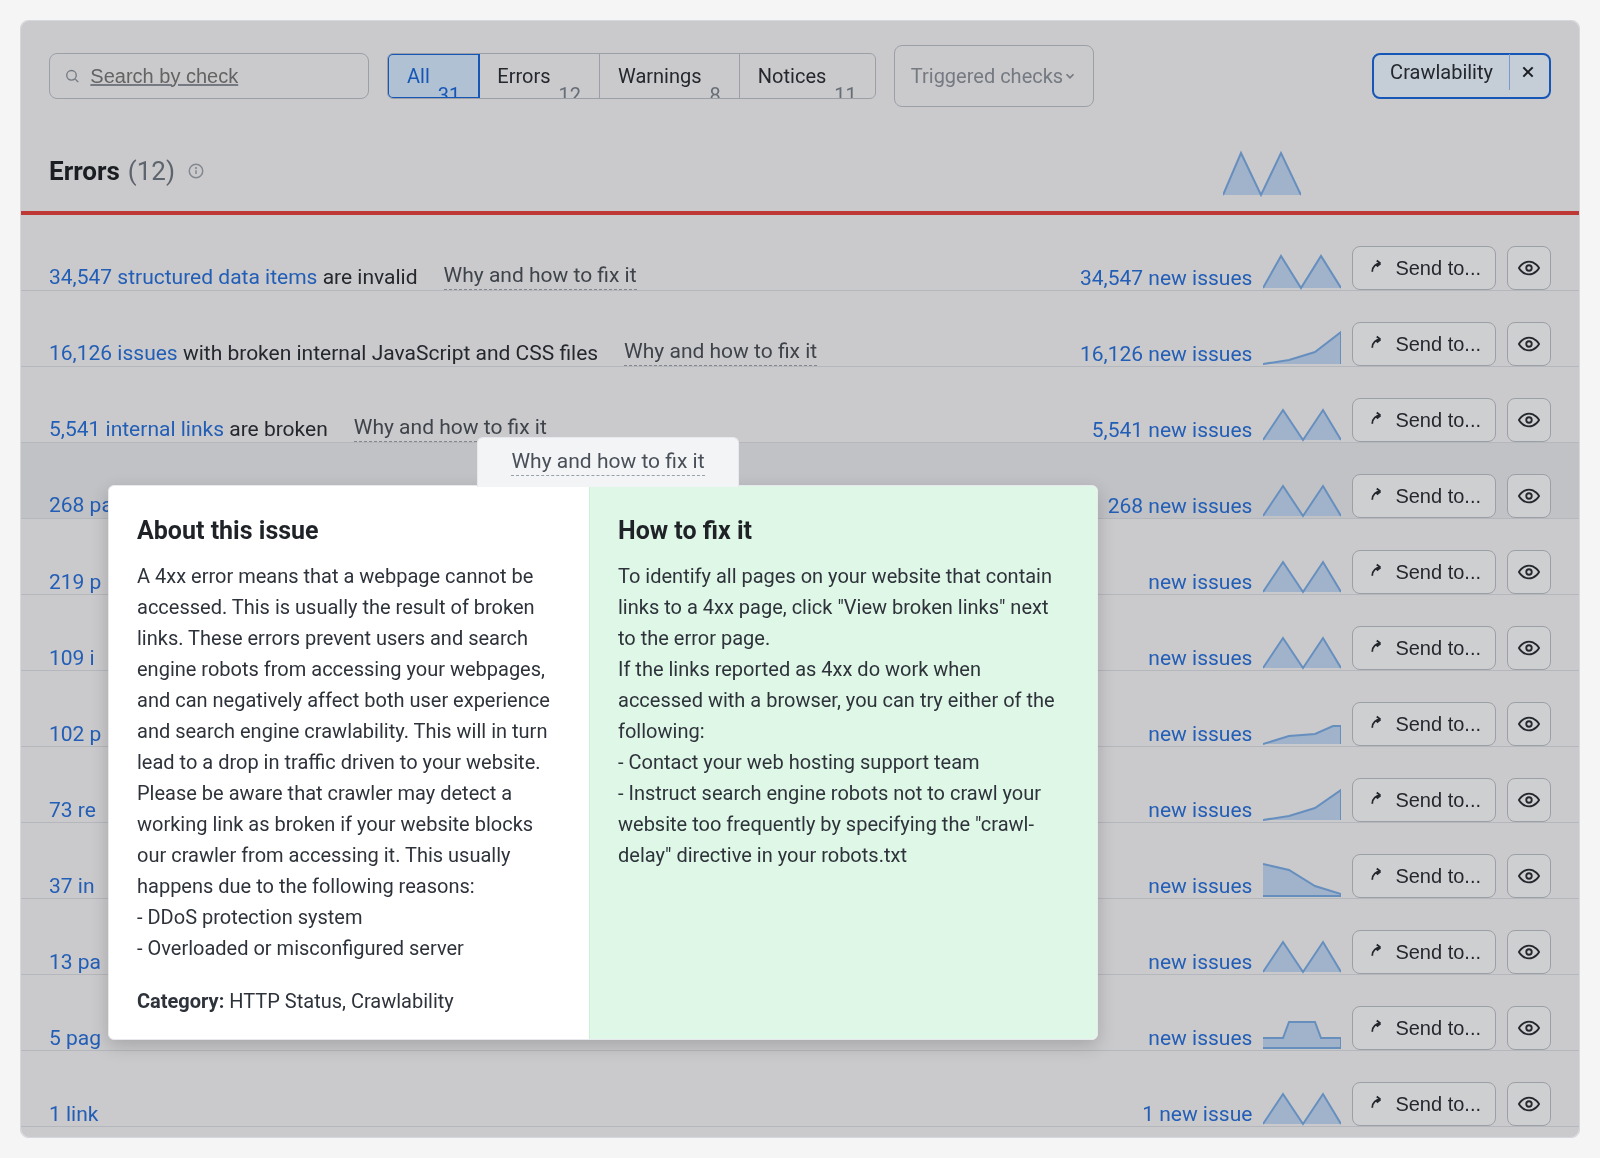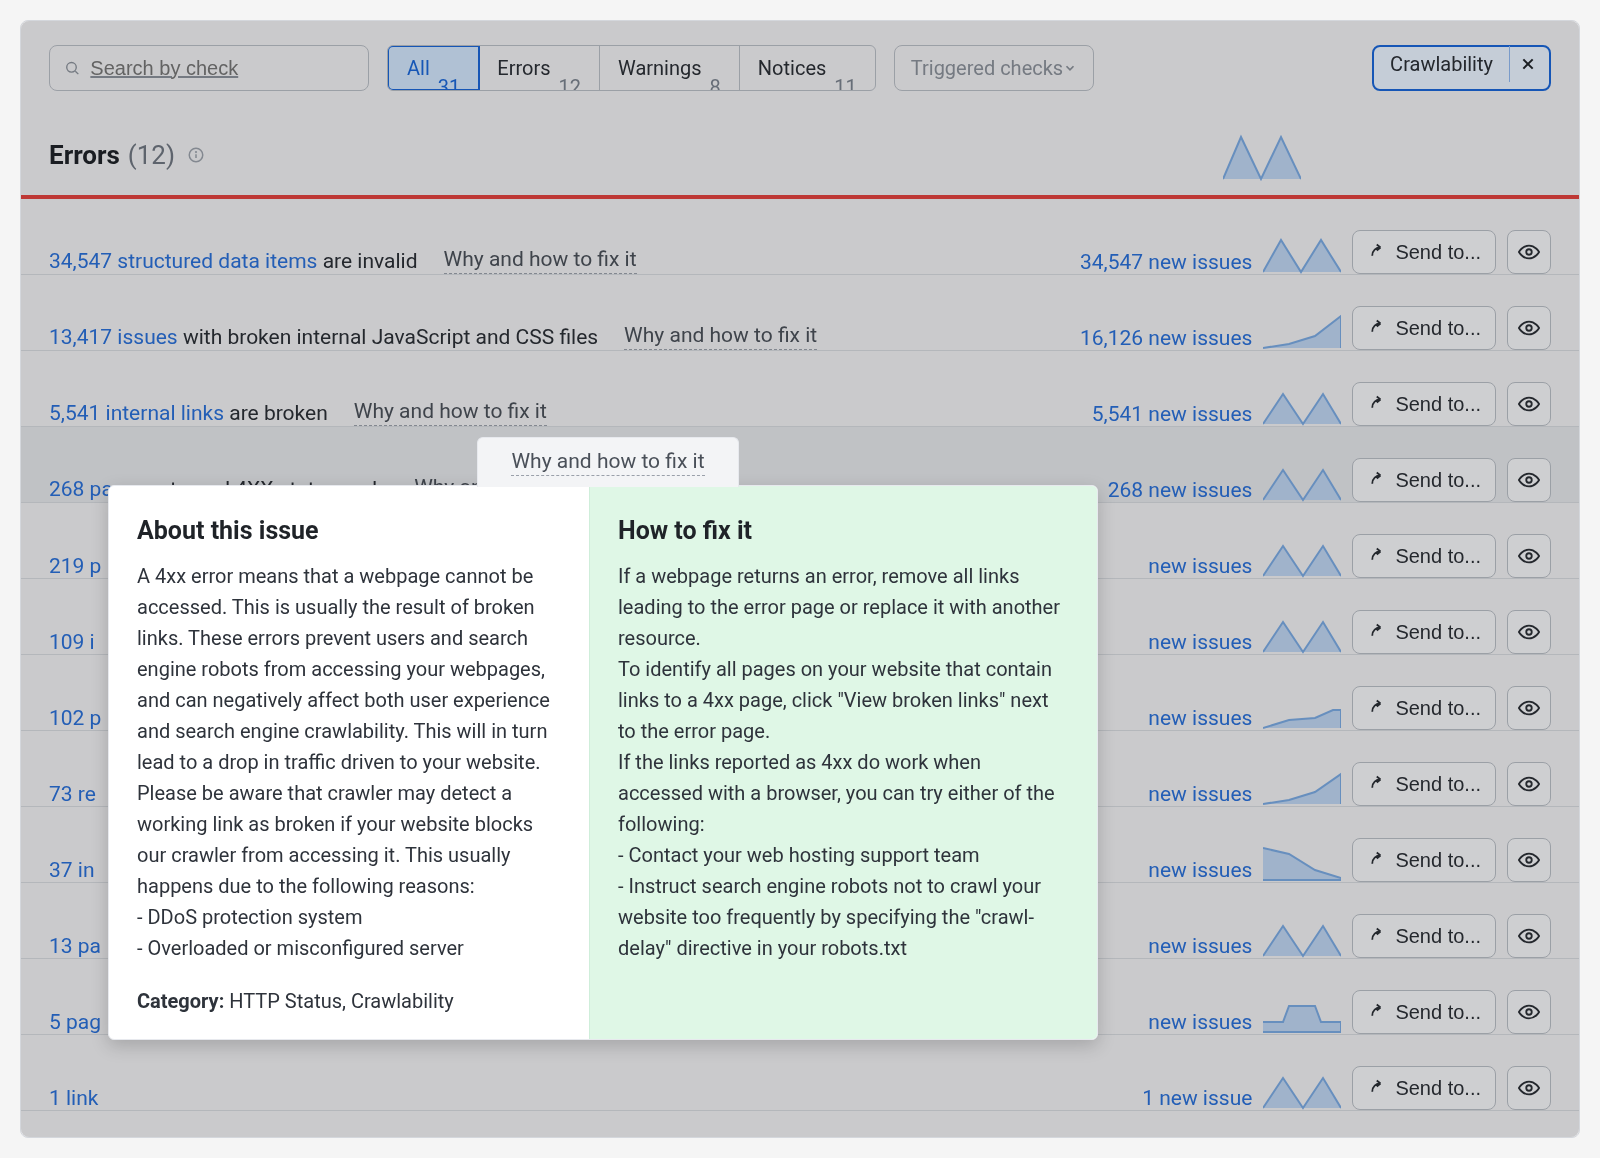--- a/index.html
+++ b/index.html
@@ -10,21 +10,21 @@
 
   .topbar { display:flex; align-items:center; gap:18px; padding:24px 28px 12px 28px; }
   .search { display:flex; align-items:center; gap:10px; width:320px; height:46px; border:1px solid #b7bcc4; border-radius:8px; padding:0 14px; color:#8a9099; background:#fff0; }
   .search input { border:none; outline:none; background:transparent; font-size:20px; color:#8a9099; width:100%;text-decoration:underline; }
   .seg { display:flex; height:46px; border:1px solid #b7bcc4; border-radius:6px; overflow:hidden; }
   .seg .tab { display:flex; align-items:center; gap:8px; padding:0 18px; font-size:20px; color:#2b2f36; border-right:1px solid #b7bcc4; cursor:pointer; }
   .seg .tab:last-child { border-right:none; }
   .seg .tab .cnt { color:#7a828d;margin-top:38px; }
   .seg .tab.active { background:#cfe3f9; border:2px solid #1a66d6; margin:-1px; border-radius:6px 0 0 6px; }
   .seg .tab.active .cnt, .seg .tab.active .lbl { color:#1a66d6; }
-  .dd { display:flex; align-items:center; gap:0; height:46px; border:1px solid #b7bcc4; border-radius:8px; padding:0 16px; color:#8a9099; font-size:20px; cursor:pointer; }
+  .dd { display:flex; align-items:center; gap:0; height:62px; border:1px solid #b7bcc4; border-radius:8px; padding:0 16px; color:#8a9099; font-size:20px; cursor:pointer; }
   .chip { display:flex; align-items:center; gap:10px; height:46px; border:2px solid #1a66d6; border-radius:8px; padding:0 4px 8px 16px; background:#e8f1fd; font-size:20px; color:#2b2f36; }
   .chip .x { width:36px; height:36px; display:flex; align-items:center; justify-content:center; border-left:1px solid #8fb7ee; margin-left:6px; cursor:pointer; }
 
   .heading-row { display:flex; align-items:center; padding:26px 28px 14px 28px; gap:8px; }
   .heading-row .h { font-size:26px; font-weight:700; color:#1f2328; }
   .heading-row .hc { font-size:26px; color:#6f7680; font-weight:400; }
   .red-line { height:4px; background:#e0423f; margin:0 0 0 0; }
 
   .rows { }
   .row { display:flex; align-items:flex-end; height:76px; padding:0 28px; border-bottom:1px solid #d4d7dc; gap:11px; font-size:21px; }
@@ -149,21 +149,21 @@
       <svg width="22" height="22" viewBox="0 0 24 24" fill="none" stroke="#2b2f36" stroke-width="2">
               <path d="M1 12s4-7 11-7 11 7 11 7-4 7-11 7S1 12 1 12z"></path>
               <circle cx="12" cy="12" r="3"></circle>
             </svg>
     </div>
   </div>
 
   <div class="row">
     <div class="main">
       <span>
-        <span class="lnk">13,417 issues</span><span class="txt"> with broken internal JavaScript and CSS files</span>
+        <span class="lnk">16,126 issues</span><span class="txt"> with broken internal JavaScript and CSS files</span>
       </span>
       <span class="why">Why and how to fix it</span>
     </div>
     <div class="newc">16,126 new issues</div>
     <div class="spark">
       <svg viewBox="0 0 78 40">
               <polyline fill="#bcd3ef" stroke="#7aa8e0" stroke-width="2" points="0,38 26,34 52,26 78,6 78,38"></polyline>
             </svg>
     </div>
     <button class="send">
@@ -462,21 +462,20 @@
           <div class="pop-h">About this issue</div>
           <div>A 4xx error means that a webpage cannot be accessed. This is usually the result of broken links. These errors prevent users and search engine robots from accessing your webpages, and can negatively affect both user experience and search engine crawlability. This will in turn lead to a drop in traffic driven to your website. Please be aware that crawler may detect a working link as broken if your website blocks our crawler from accessing it. This usually happens due to the following reasons:</div>
           <div>- DDoS protection system</div>
           <div>- Overloaded or misconfigured server</div>
           <div class="cat">
             <b>Category:</b><span> HTTP Status, Crawlability</span>
           </div>
         </div>
         <div class="pop-col pop-right">
           <div class="pop-h">How to fix it</div>
-          <div>If a webpage returns an error, remove all links leading to the error page or replace it with another resource.</div>
           <div>To identify all pages on your website that contain links to a 4xx page, click "View broken links" next to the error page.</div>
           <div>If the links reported as 4xx do work when accessed with a browser, you can try either of the following:</div>
           <div>- Contact your web hosting support team</div>
           <div>- Instruct search engine robots not to crawl your website too frequently by specifying the "crawl-delay" directive in your robots.txt</div>
         </div>
       </div>
     </div>
 
   </div>
 </div>

